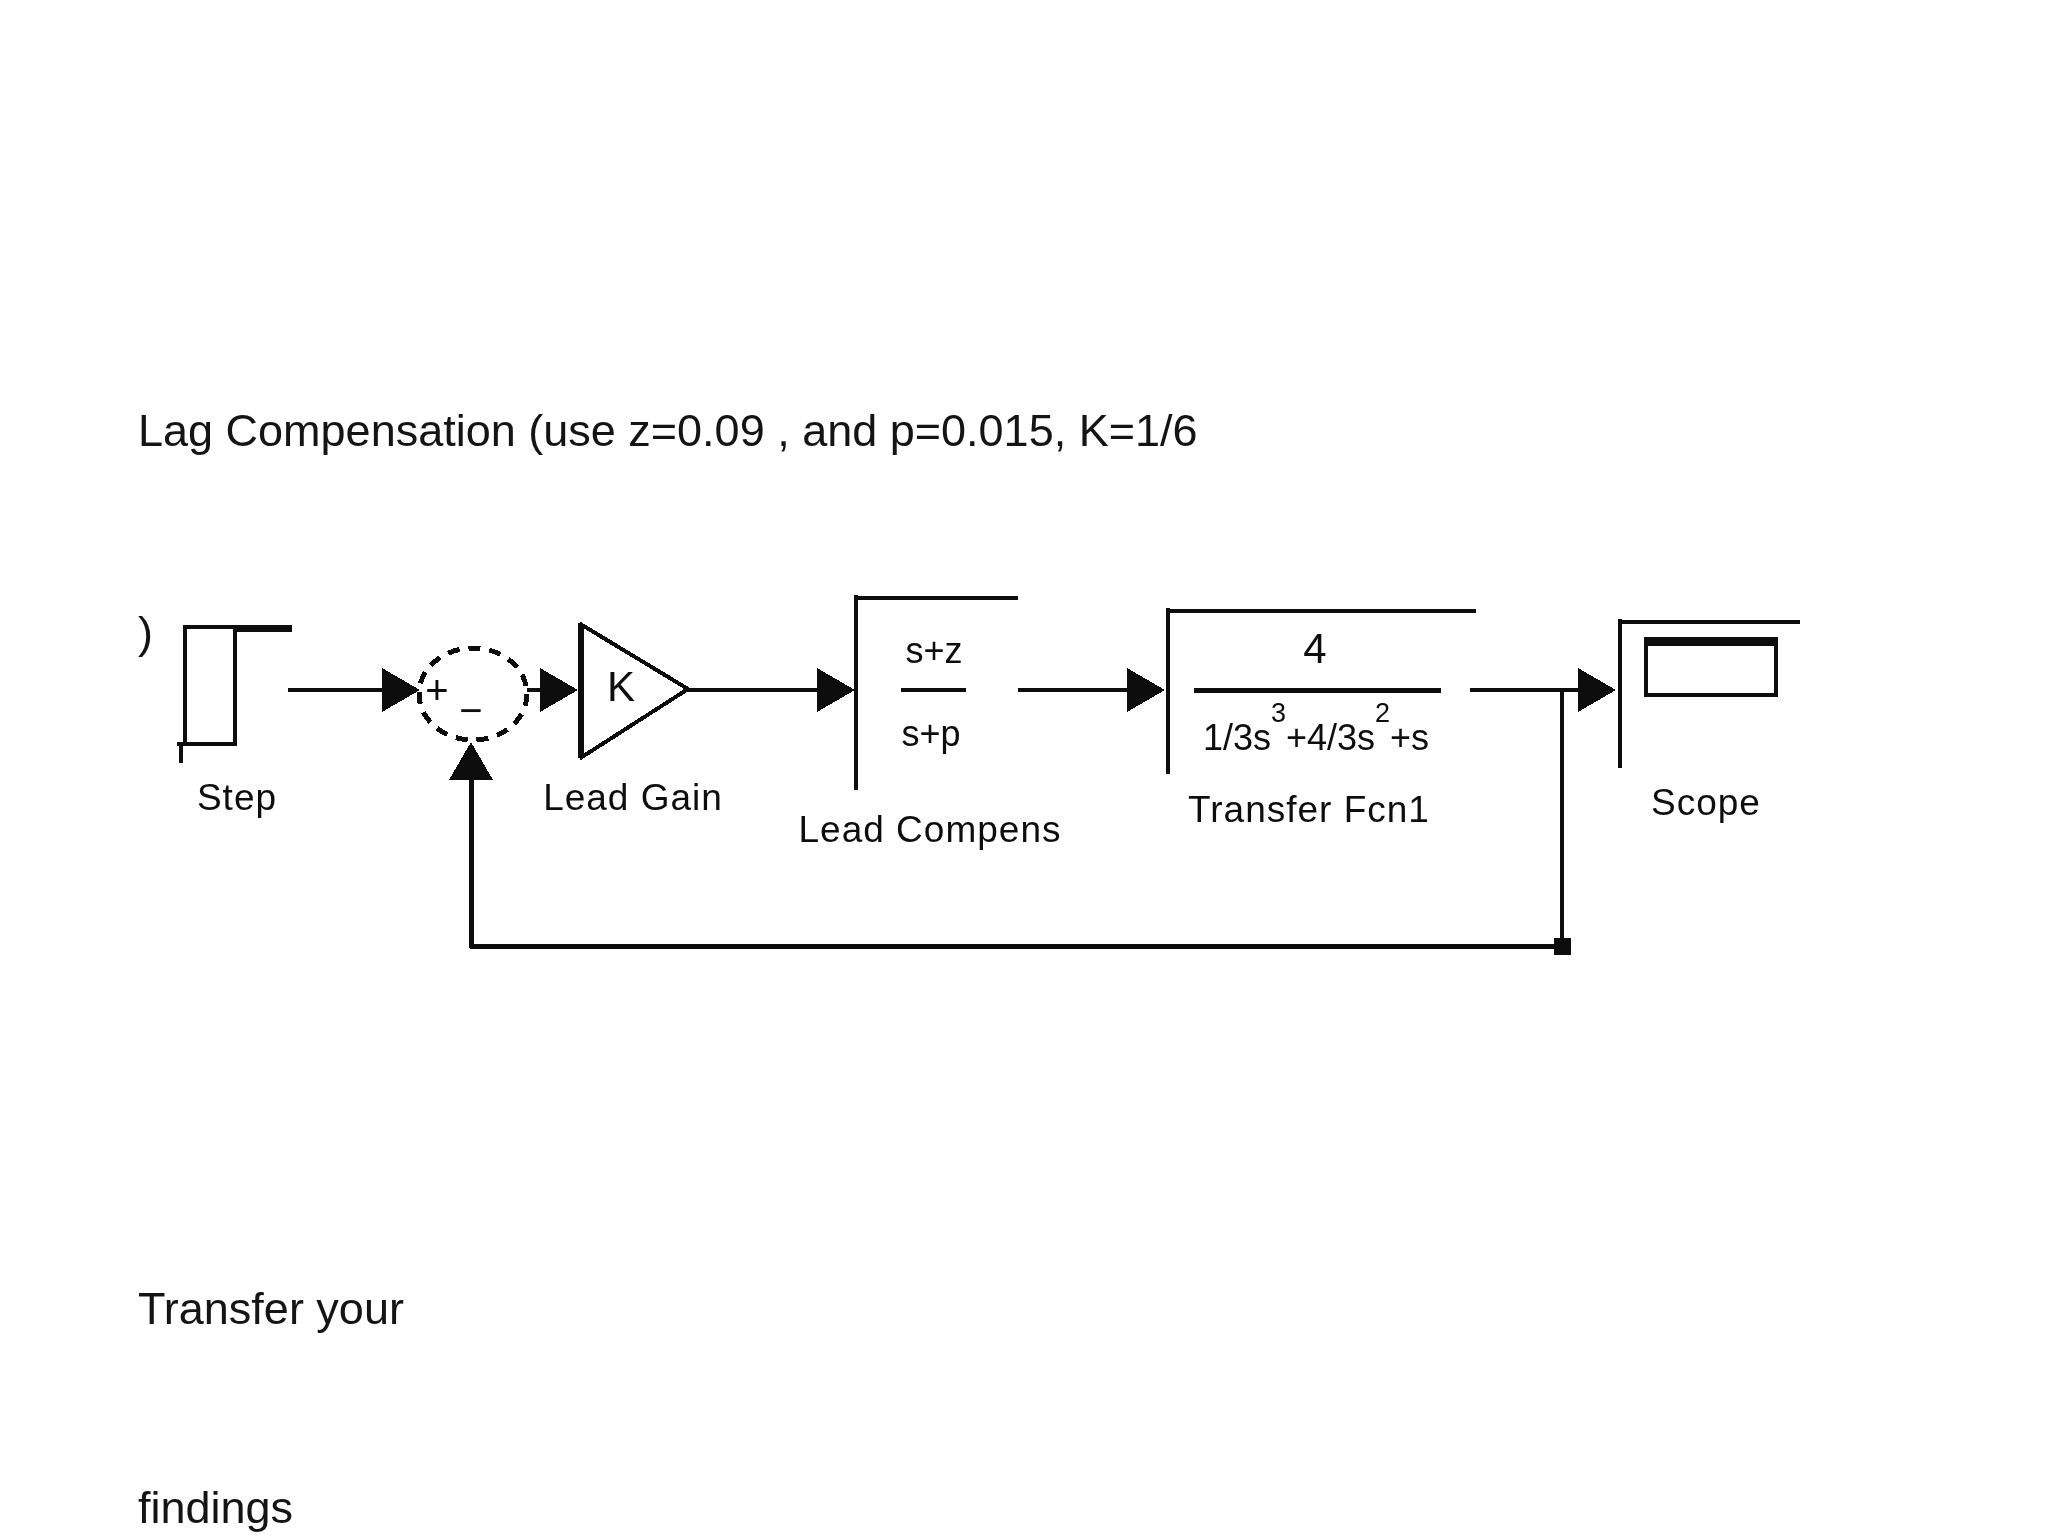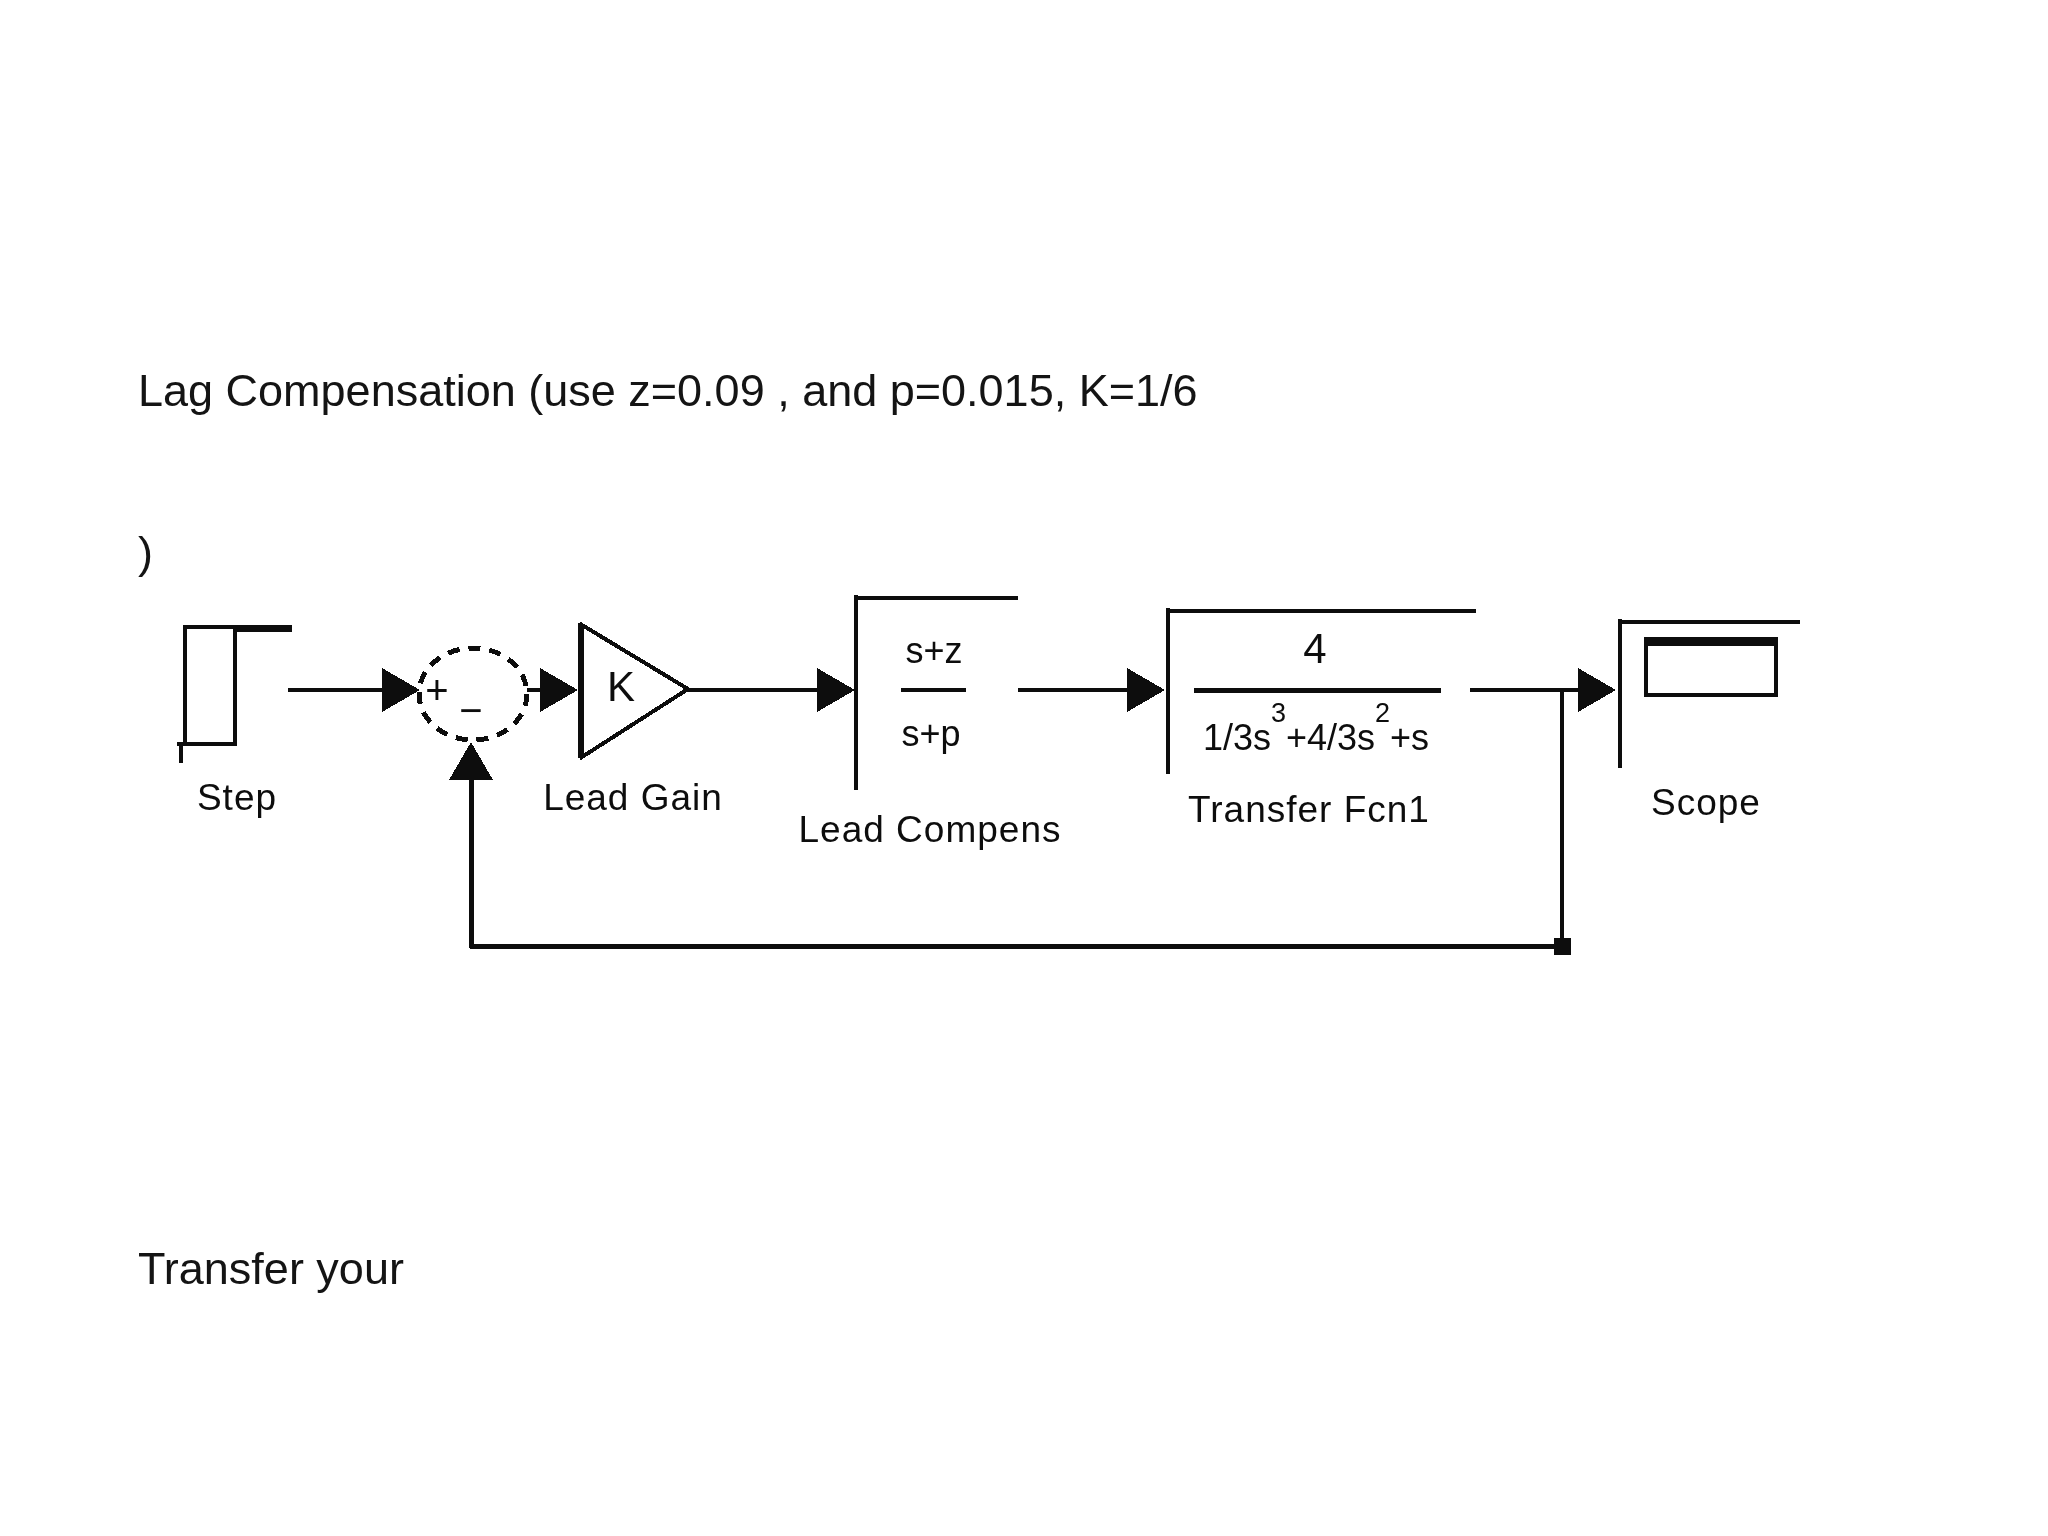--- a/index.html
+++ b/index.html
@@ -16,21 +16,21 @@
     color: #101010;
     overflow: hidden;
   }
   .doc-text {
     position: absolute;
     font-size: 45px;
     line-height: 54px;
     color: #141414;
     white-space: pre;
   }
-  .doc-text span { display: block; }
+  .doc-text span { display: block; margin-top: 40px; }
   #title-text  { left: 138px; top: 256px; }
   #note-text   { left: 138px; top: 1136px; line-height: 53px; }
   #diagram-svg {
     position: absolute;
     left: 0; top: 0;
     width: 2048px;
     height: 1536px;
   }
   #diagram-svg text {
     font-family: "Liberation Sans", "DejaVu Sans", sans-serif;
@@ -121,15 +121,16 @@
       <path class="ink-line" stroke-width="4" d="M1562 692 L1562 946"></path>
       <rect x="1554" y="938" width="17" height="17" class="ink-fill"></rect>
       <path class="ink-line" stroke-width="5" d="M1562 946 L470 946"></path>
       <path class="ink-line" stroke-width="5" d="M471 948 L471 776"></path>
       <polygon class="ink-fill" points="471,742 449,780 493,780"></polygon>
     </g>
   </svg>
 
   <div id="note-text" class="doc-text">
     <span>Transfer your</span>
+    <span>findings</span>
   </div>
 
 </div>
 
 </body></html>

